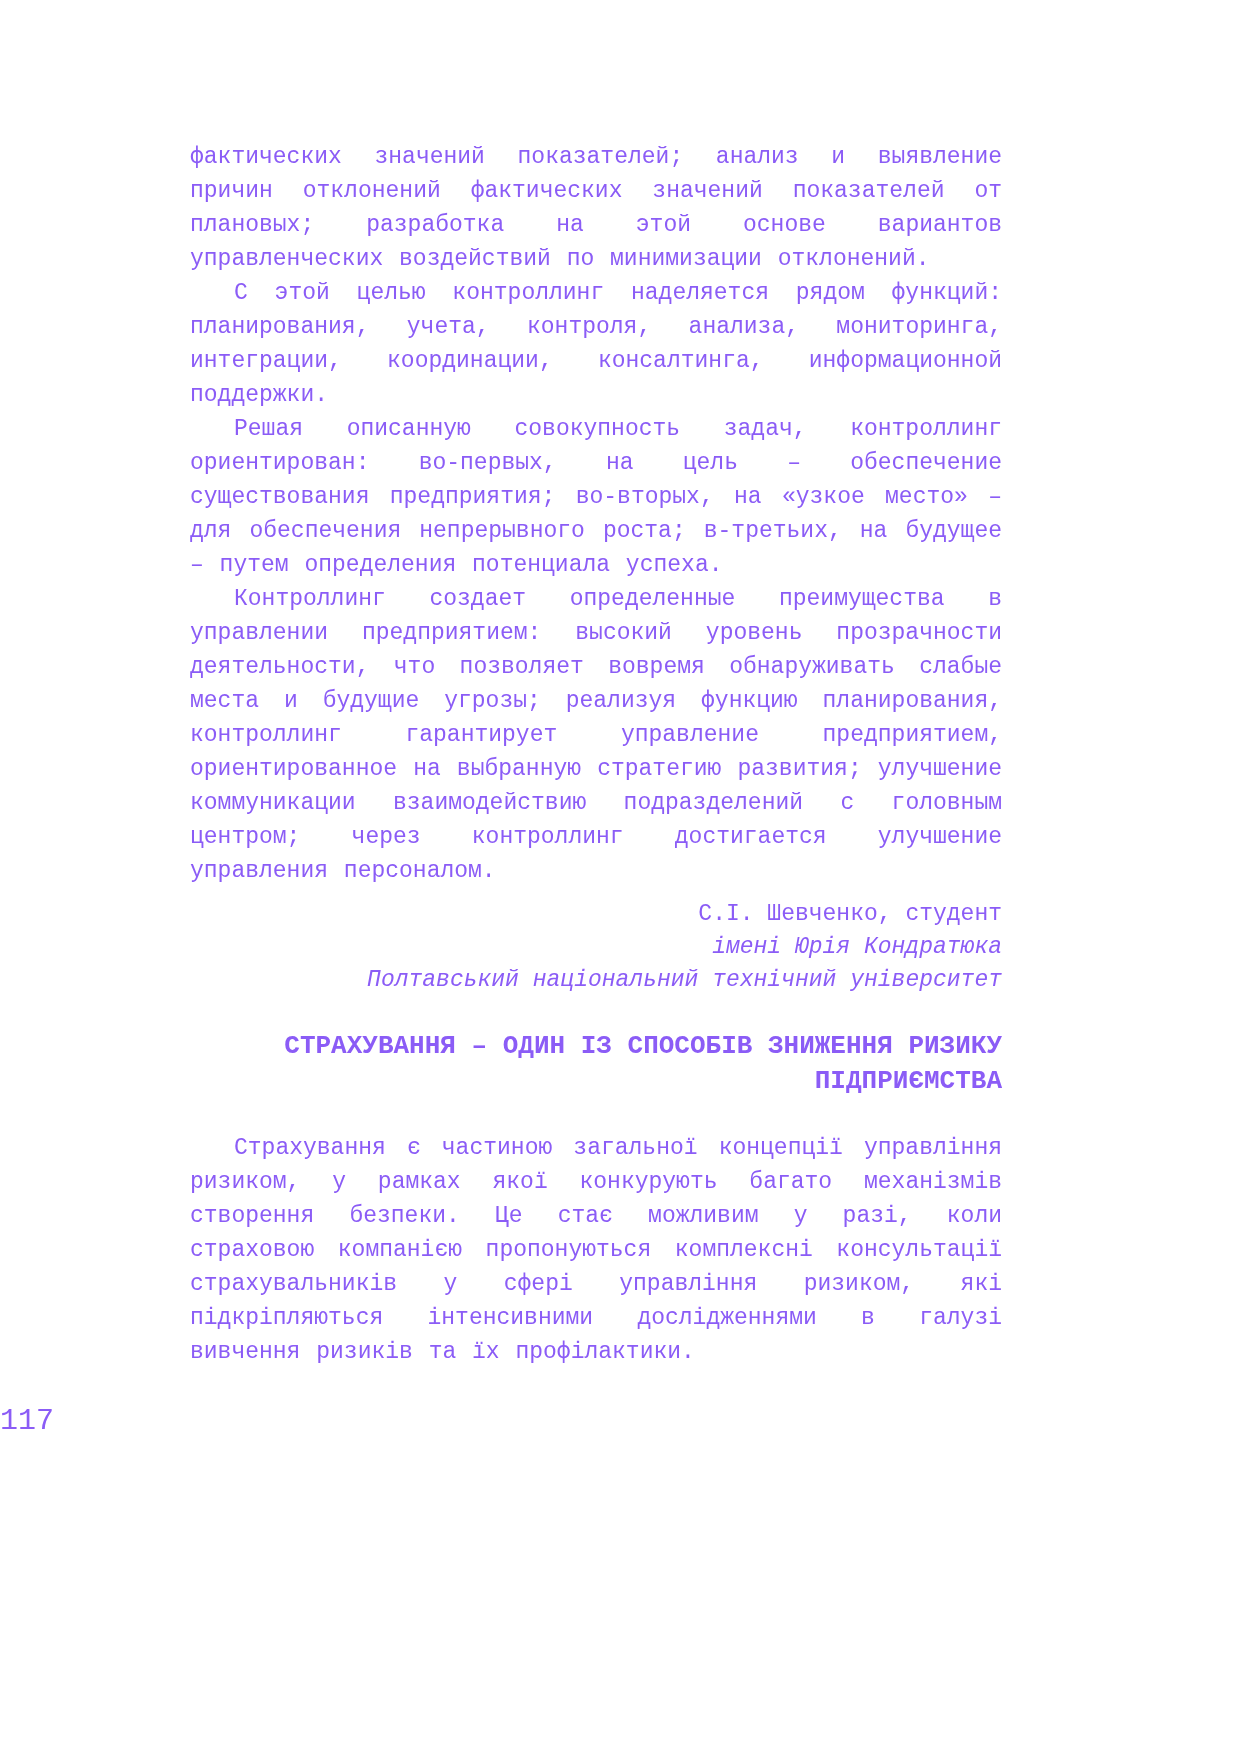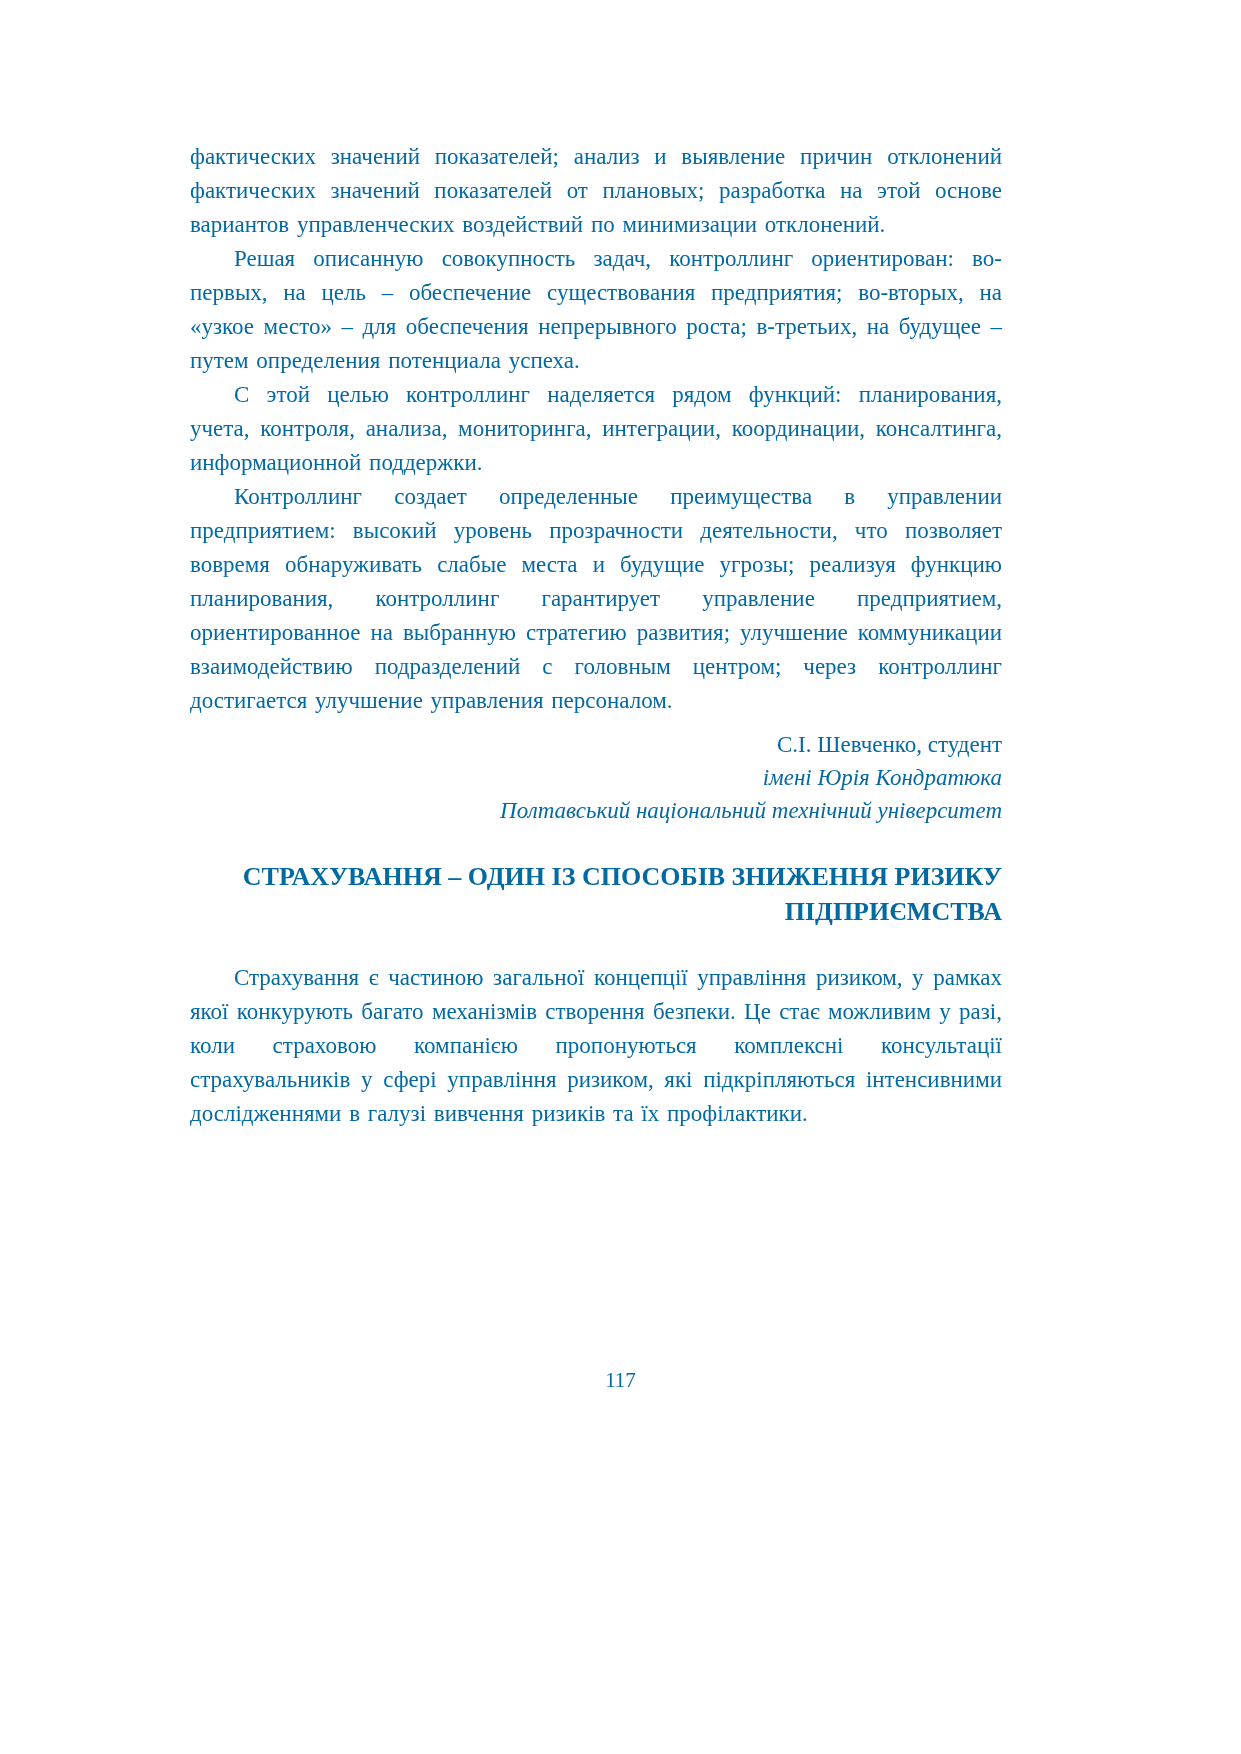--- a/index.html
+++ b/index.html
@@ -5,22 +5,22 @@
   html, body {
     margin: 0;
     padding: 0;
     background: #ffffff;
   }
   .page {
     position: relative;
     width: 1241px;
     height: 1754px;
     background: #ffffff;
-    font-family: Liberation Serif, serif;
-    color: #0369a1;
+    font-family: Liberation Mono, monospace;
+    color: #8b5cf6;
     overflow: hidden;
   }
   .content {
     position: absolute;
     left: 190px;
     top: 140px;
     width: 812px;
   }
   .body-par {
     font-size: 23px;
@@ -63,38 +63,38 @@
     font-size: 26px;
     line-height: 35px;
     font-weight: bold;
     text-align: right;
   }
   .article-par {
     margin-top: 32px;
   }
   .page-number {
     position: absolute;
-    top: 1368px;
+    top: 1404px;
     left: 0;
     width: 100%;
-    text-align: center;
-    font-size: 21px;
+    text-align: left;
+    font-size: 30px;
   }
 </style>
 </head>
 <body>
 
 <div class="page">
   <div class="content">
 
     <p class="body-par no-indent">фактических значений показателей; анализ и выявление причин отклонений фактических значений показателей от плановых; разработка на этой основе вариантов управленческих воздействий по минимизации отклонений.</p>
 
+    <p class="body-par">С этой целью контроллинг наделяется рядом функций: планирования, учета, контроля, анализа, мониторинга, интеграции, координации, консалтинга, информационной поддержки.</p>
+
     <p class="body-par">Решая описанную совокупность задач, контроллинг ориентирован: во-первых, на цель – обеспечение существования предприятия; во-вторых, на «узкое место» – для обеспечения непрерывного роста; в-третьих, на будущее – путем определения потенциала успеха.</p>
-
-    <p class="body-par">С этой целью контроллинг наделяется рядом функций: планирования, учета, контроля, анализа, мониторинга, интеграции, координации, консалтинга, информационной поддержки.</p>
 
     <p class="body-par">Контроллинг создает определенные преимущества в управлении предприятием: высокий уровень прозрачности деятельности, что позволяет вовремя обнаруживать слабые места и будущие угрозы; реализуя функцию планирования, контроллинг гарантирует управление предприятием, ориентированное на выбранную стратегию развития; улучшение коммуникации взаимодействию подразделений с головным центром; через контроллинг достигается улучшение управления персоналом.</p>
 
 
     <div class="authors-block">
       <p class="author-line">С.І. Шевченко, студент</p>
     </div>
 
     <div class="affiliation-block">
       <p class="affiliation-line">імені Юрія Кондратюка</p>

